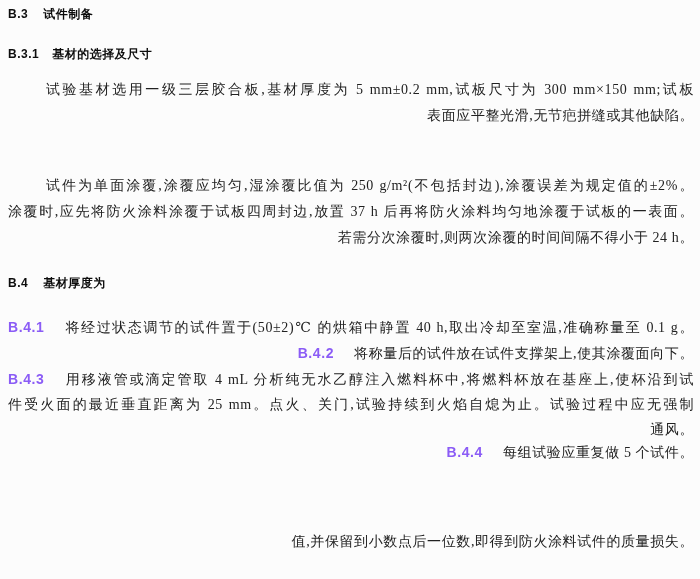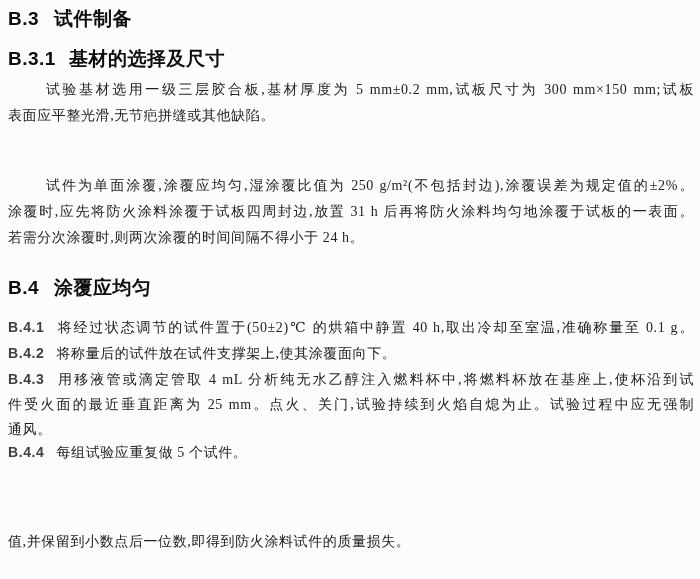--- a/index.html
+++ b/index.html
@@ -11,46 +11,47 @@
     color: #212121;
     font-family: "Liberation Serif", "DejaVu Serif", serif;
     font-size: 14px;
     overflow: hidden;
   }
   .block { position: absolute; left: 8px; width: 686px; }
   .h1, .h2 {
     font-family: "Liberation Sans", "DejaVu Sans", sans-serif;
     font-weight: bold;
     color: #0d0d0d;
-    font-size: 19px;
+    font-size: 12px;
     letter-spacing: 0.5px;
     white-space: nowrap;
   }
   .h1 .num, .h2 .num { display: inline-block; margin-right: 15px; }
   .h2 .num { margin-right: 13px; }
   .line {
     height: 26px;
     line-height: 22px;
     letter-spacing: 0.6px;
     white-space: nowrap;
     overflow: hidden;
+    text-align: right;
   }
   .line.fill {
     white-space: normal;
     text-align: justify;
     text-align-last: justify;
   }
   .line.indent { text-indent: 38px; }
   .clause .line { height: 25.5px; }
   .cnum {
     font-family: "Liberation Sans", "DejaVu Sans", sans-serif;
     font-weight: bold;
-    color: #404040;
+    color: #8b5cf6;
     display: inline-block;
-    margin-right: 12px;
+    margin-right: 20px;
     text-indent: 0;
   }
 </style>
 </head>
 <body>
 
 <div class="page">
 
   <div class="block h1" style="top:6px">
     <span class="num">B.3</span><span>试件制备</span>
@@ -61,26 +62,26 @@
   </div>
 
   <div class="block" style="top:79px">
     <div class="line fill indent">试验基材选用一级三层胶合板,基材厚度为 5 mm±0.2 mm,试板尺寸为 300 mm×150 mm;试板</div>
     <div class="line">表面应平整光滑,无节疤拼缝或其他缺陷。</div>
   </div>
 
 
   <div class="block" style="top:175px">
     <div class="line fill indent">试件为单面涂覆,涂覆应均匀,湿涂覆比值为 250 g/m²(不包括封边),涂覆误差为规定值的±2%。</div>
-    <div class="line fill">涂覆时,应先将防火涂料涂覆于试板四周封边,放置 31 h 后再将防火涂料均匀地涂覆于试板的一表面。</div>
+    <div class="line fill">涂覆时,应先将防火涂料涂覆于试板四周封边,放置 37 h 后再将防火涂料均匀地涂覆于试板的一表面。</div>
     <div class="line">若需分次涂覆时,则两次涂覆的时间间隔不得小于 24 h。</div>
   </div>
 
   <div class="block h1" style="top:275px">
-    <span class="num">B.4</span><span>涂覆应均匀</span>
+    <span class="num">B.4</span><span>基材厚度为</span>
   </div>
 
   <div class="block clause" style="top:316px">
     <div class="line fill"><span class="cnum">B.4.1</span><span>将经过状态调节的试件置于(50±2)℃ 的烘箱中静置 40 h,取出冷却至室温,准确称量至 0.1 g。</span></div>
   </div>
 
   <div class="block clause" style="top:342px">
     <div class="line"><span class="cnum">B.4.2</span><span>将称量后的试件放在试件支撑架上,使其涂覆面向下。</span></div>
   </div>
 

